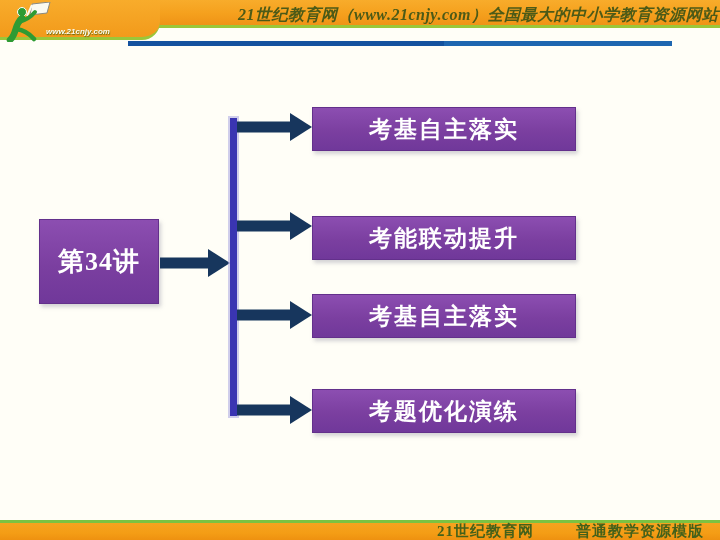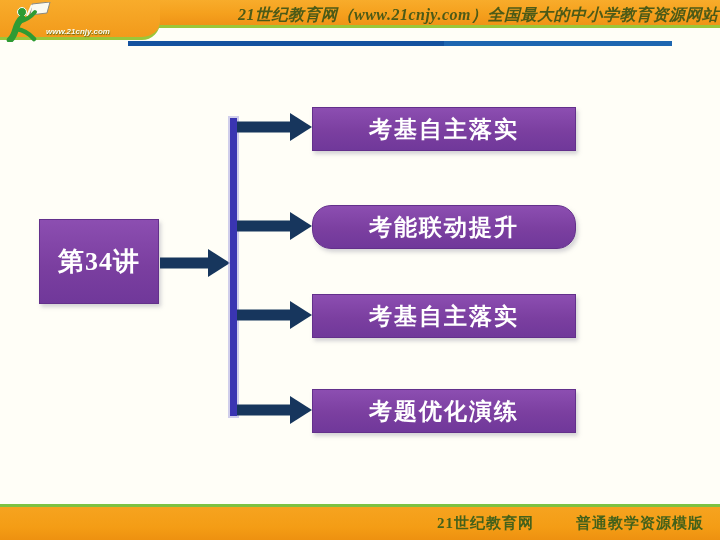--- a/index.html
+++ b/index.html
@@ -90,27 +90,27 @@
     background:linear-gradient(180deg,#8C4EB1 0%, #7B3FA0 55%, #70389A 100%);
     border:1px solid #63308B;
     display:flex; align-items:center; justify-content:center;
     box-shadow:2px 3px 4px rgba(130,130,150,0.35);
   }
   .branch-box .label {
     font-family:"Liberation Serif", serif;
     font-size:23px; font-weight:bold; color:#FFFFFF; letter-spacing:2px;
   }
   .box-1 { top:107px; }
-  .box-2 { top:205px;border-radius:19px; }
+  .box-2 { top:216px; }
   .box-3 { top:294px; }
   .box-4 { top:389px; }
 
   
   .footer-band {
-    position:absolute; left:0; bottom:0; width:720px; height:36px;
+    position:absolute; left:0; bottom:0; width:720px; height:20px;
     background:linear-gradient(180deg,#F6A31F 0%, #F49D15 60%, #EE9110 100%);
     border-top:3px solid #7CC242;
     display:flex; align-items:center; justify-content:flex-end;
     padding-right:16px;
     padding-left:8px;
   }
   .footer-band .txt {
     font-family:"Liberation Serif", serif;
     font-weight:bold; font-size:15px; color:#44611A; letter-spacing:1px;
   }

